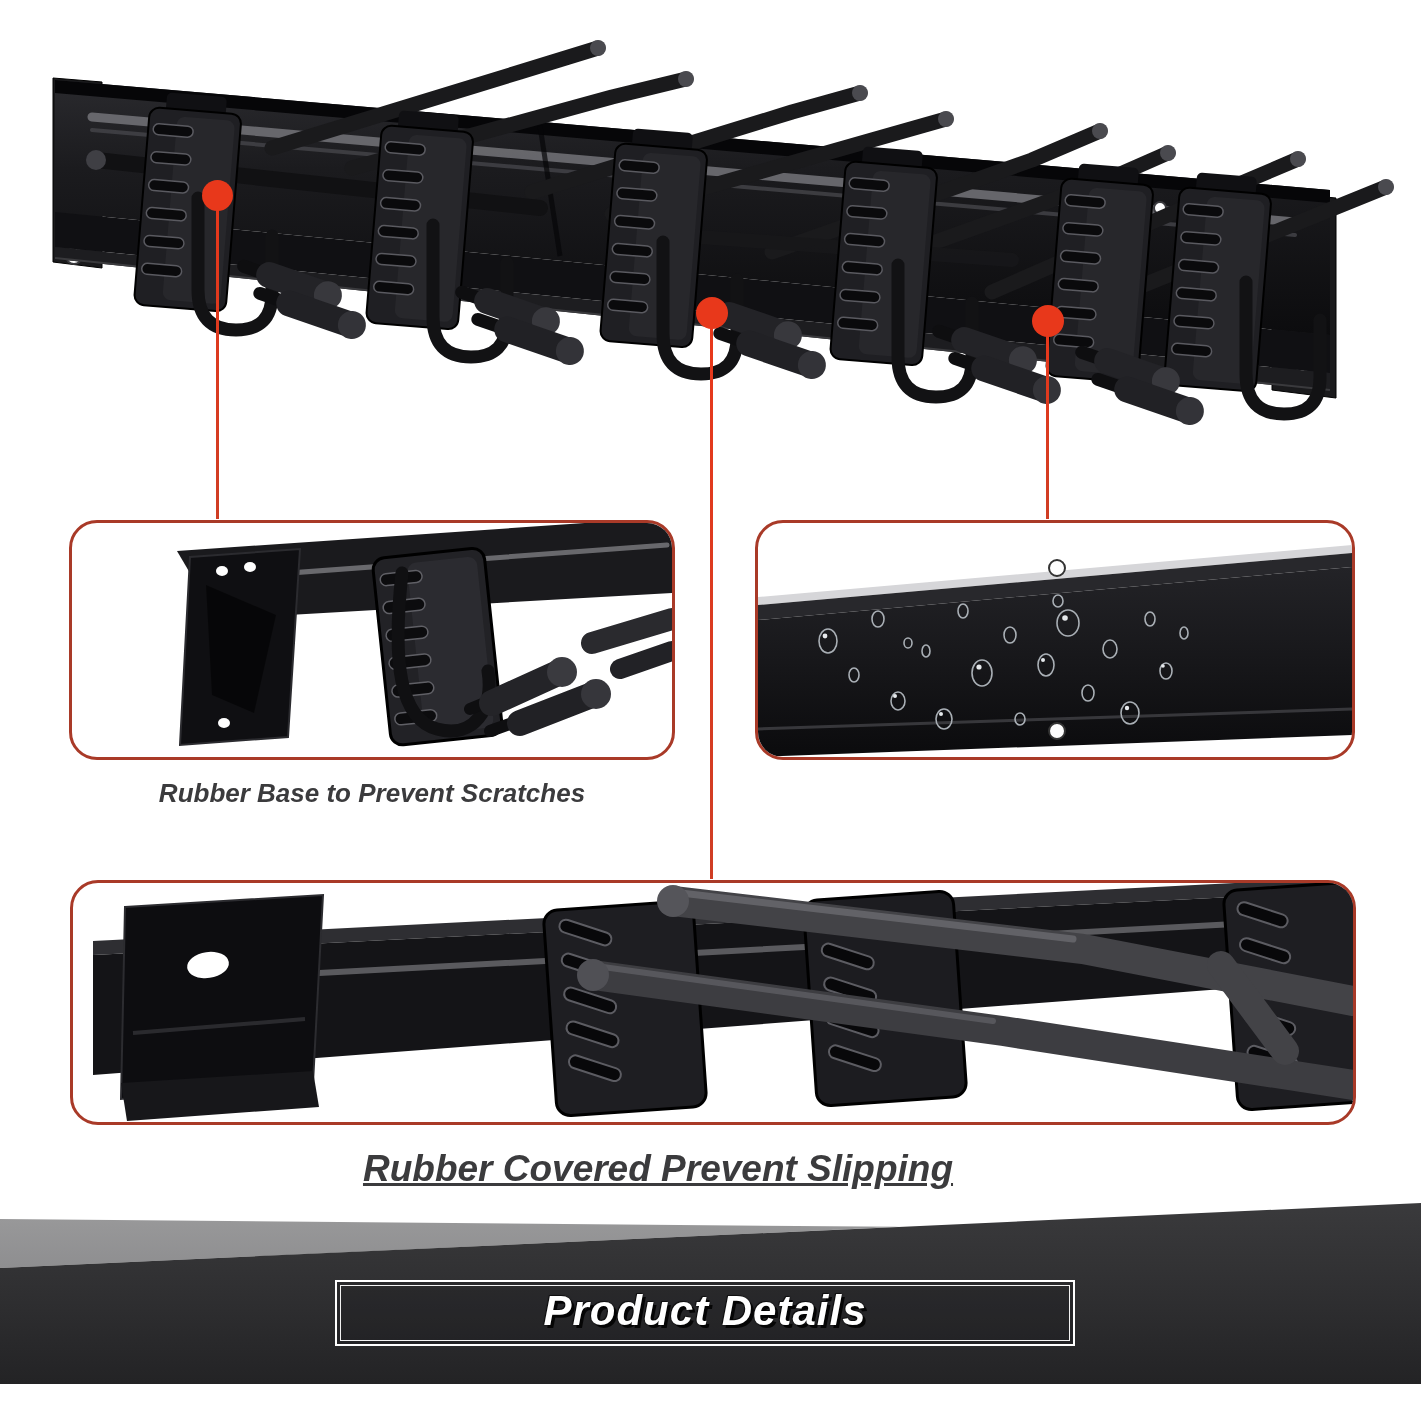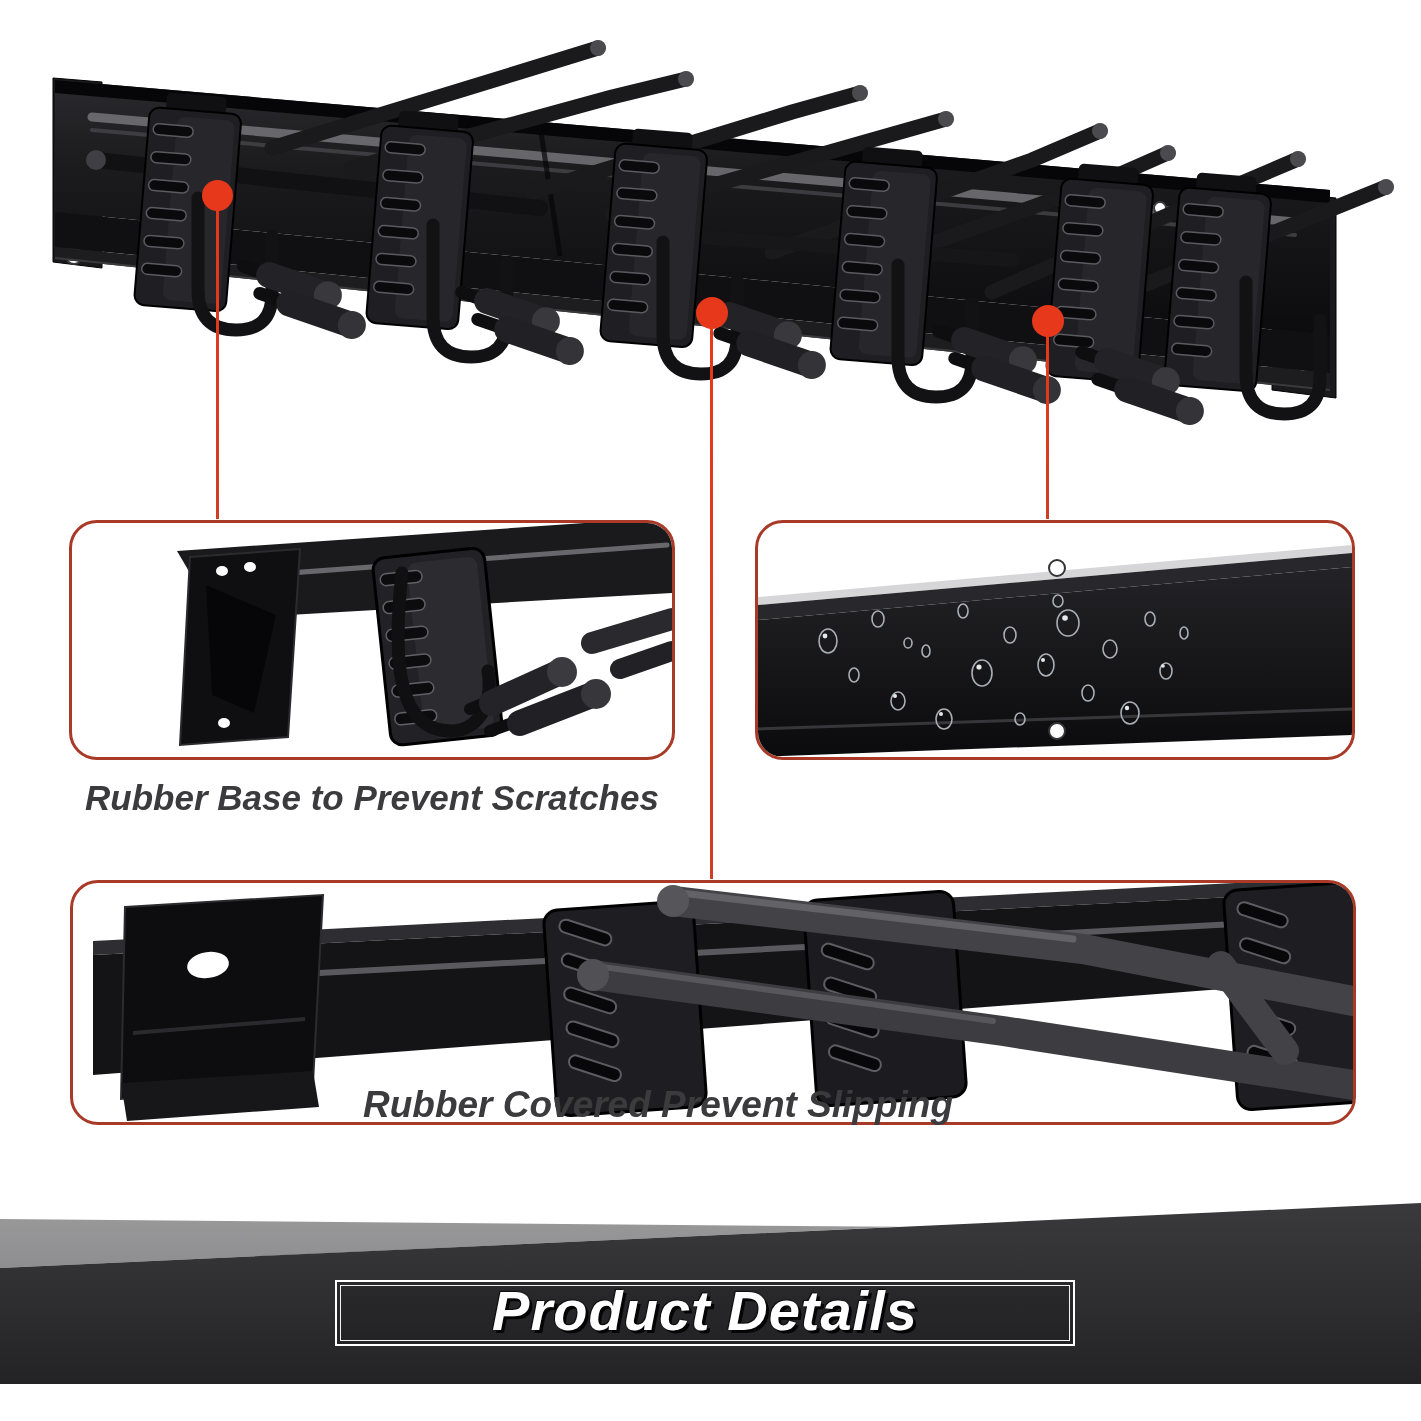--- a/index.html
+++ b/index.html
@@ -33,46 +33,46 @@
   .dot-2{left:696px;top:297px;width:32px;height:32px;}
   .dot-3{left:1032px;top:305px;width:32px;height:32px;}
   .callout-line{
     position:absolute;width:3px;background:linear-gradient(180deg,var(--accent-red),var(--callout-line-red));
   }
   .line-1{left:216px;top:206px;height:313px;}
   .line-2{left:710px;top:324px;height:555px;}
   .line-3{left:1046px;top:332px;height:187px;}
   .caption{
     position:absolute;text-align:center;font-weight:bold;font-style:italic;
-    font-size:35px;color:var(--caption-text);letter-spacing:0px;white-space:nowrap;
+    font-size:26px;color:var(--caption-text);letter-spacing:0px;white-space:nowrap;
   }
   .caption-left{left:69px;top:778px;width:606px;}
   .caption-right{left:755px;top:778px;width:600px;}
-  .caption-bottom{left:0px;top:1084px;width:1316px;font-size:37px;}
+  .caption-bottom{left:0px;top:1148px;width:1316px;font-size:37px;text-decoration:underline;}
   .banner{position:absolute;left:0;top:1190px;width:1421px;height:231px;}
   .banner-gray-wedge{
     position:absolute;left:0;top:29px;width:900px;height:49px;
     background:linear-gradient(180deg,#989899,var(--banner-gray));
     clip-path:polygon(0 0,100% 16%,0 100%);
   }
   .banner-dark{
     position:absolute;left:0;top:13px;width:1421px;height:181px;
     background:linear-gradient(180deg,#3a3a3c 0%,var(--banner-dark) 55%,#232325 100%);
     clip-path:polygon(0 35.9%,100% 0,100% 100%,0 100%);
   }
   .pd-box{
     position:absolute;left:335px;top:1280px;width:740px;height:66px;
     border:2px solid #fff;box-sizing:border-box;background:rgba(20,20,22,.25);
   }
   .pd-box-inner{
     position:absolute;inset:3px;border:1px solid #f2f2f2;
     display:flex;align-items:center;justify-content:center;
   }
   .pd-title{
-    font-size:56px;font-weight:bold;font-style:italic;color:#fff;
+    font-size:42px;font-weight:bold;font-style:italic;color:#fff;
     letter-spacing:1px;white-space:nowrap;line-height:1;
     text-shadow:3px 3px 0 rgba(0,0,0,.85), -1px -1px 0 rgba(0,0,0,.5), 0 0 2px #000;
     transform:translateY(-2px);
   }
 </style>
 </head>
 <body>
 
 <div class="stage">
 

